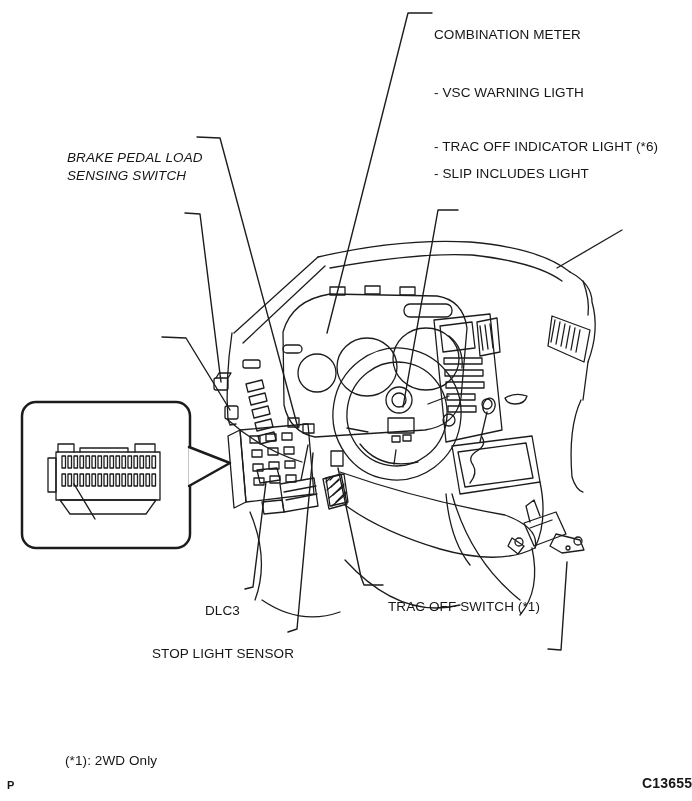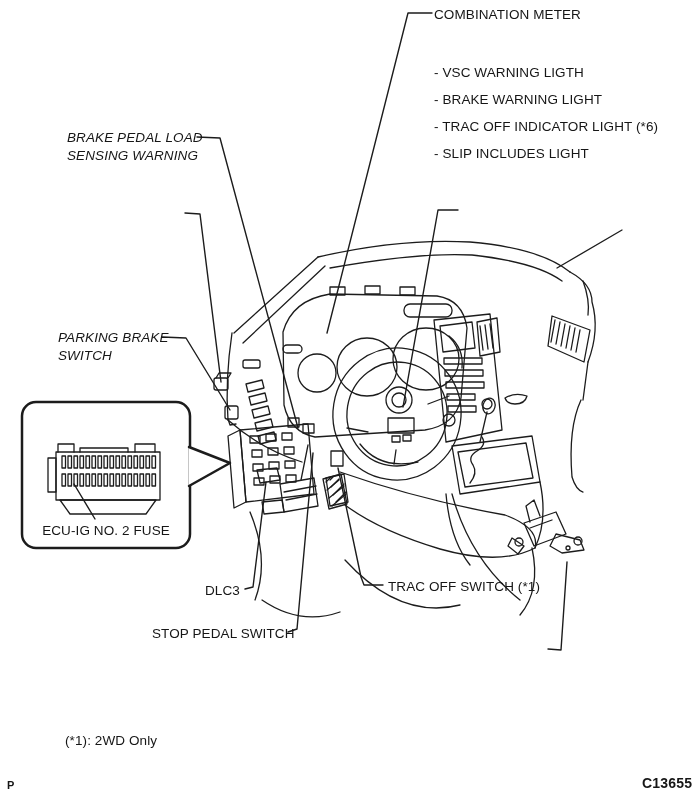--- a/index.html
+++ b/index.html
@@ -1,19 +1,19 @@
 <!DOCTYPE html>
 <html><head>
 <meta charset="utf-8">
 <style>
   html,body{margin:0;padding:0;background:#fff;}
   #page{position:relative;width:692px;height:801px;background:#fff;overflow:hidden;
         font-family:"Liberation Sans",sans-serif;color:#161616;}
   .lbl{position:absolute;font-size:13.5px;line-height:18px;letter-spacing:.1px;
-       white-space:nowrap;color:#161616;}
+       white-space:nowrap;color:#161616;margin-top:20px;}
   .lbl2{line-height:18px;font-style:italic;}
   svg{position:absolute;left:0;top:0;}
   .code{position:absolute;font-size:14px;font-weight:bold;letter-spacing:.2px;}
   .pageletter{position:absolute;font-size:11px;font-weight:600;}
   .ctr{transform:translateX(-50%);}
 </style>
 </head>
 <body>
 
 <div id="page">
@@ -225,38 +225,32 @@
             <rect x="146" y="474" width="3.5" height="12"></rect>
             <rect x="152" y="474" width="3.5" height="12"></rect>
         </g>
         <line x1="95" y1="519" x2="74" y2="484" stroke-width="1.4"></line>
       </g>
     </g>
   </svg>
 
   <div class="lbl" style="left:434px;top:6px">COMBINATION METER</div>
   <div class="lbl" style="left:434px;top:64px">- VSC WARNING LIGTH</div>
-  <div class="lbl" style="left:434px;top:91px">- BRAKE WARNING LIGHT</div>
   <div class="lbl" style="left:434px;top:118px">- TRAC OFF INDICATOR LIGHT (*6)</div>
   <div class="lbl" style="left:434px;top:145px">- SLIP INCLUDES LIGHT</div>
 
   <div class="lbl lbl2" style="left:67px;top:129px">
     <div>BRAKE PEDAL LOAD</div>
-    <div>SENSING WARNING</div>
+    <div>SENSING SWITCH</div>
   </div>
 
 
-  <div class="lbl lbl2" style="left:58px;top:329px">
-    <div>PARKING BRAKE</div>
-    <div>SWITCH</div>
-  </div>
-
-  <div class="lbl ctr" style="left:106px;top:522px">ECU-IG NO. 2 FUSE</div>
+
 
   <div class="lbl" style="left:205px;top:582px">DLC3</div>
-  <div class="lbl" style="left:152px;top:625px">STOP PEDAL SWITCH</div>
+  <div class="lbl" style="left:152px;top:625px">STOP LIGHT SENSOR</div>
   <div class="lbl" style="left:388px;top:578px">TRAC OFF SWITCH (*1)</div>
 
 
   <div class="lbl" style="left:65px;top:732px">(*1): 2WD Only</div>
   <div class="pageletter" style="left:7px;top:779px">P</div>
   <div class="code" style="left:642px;top:775px">C136551E01</div>
 </div>
 
 </body></html>

